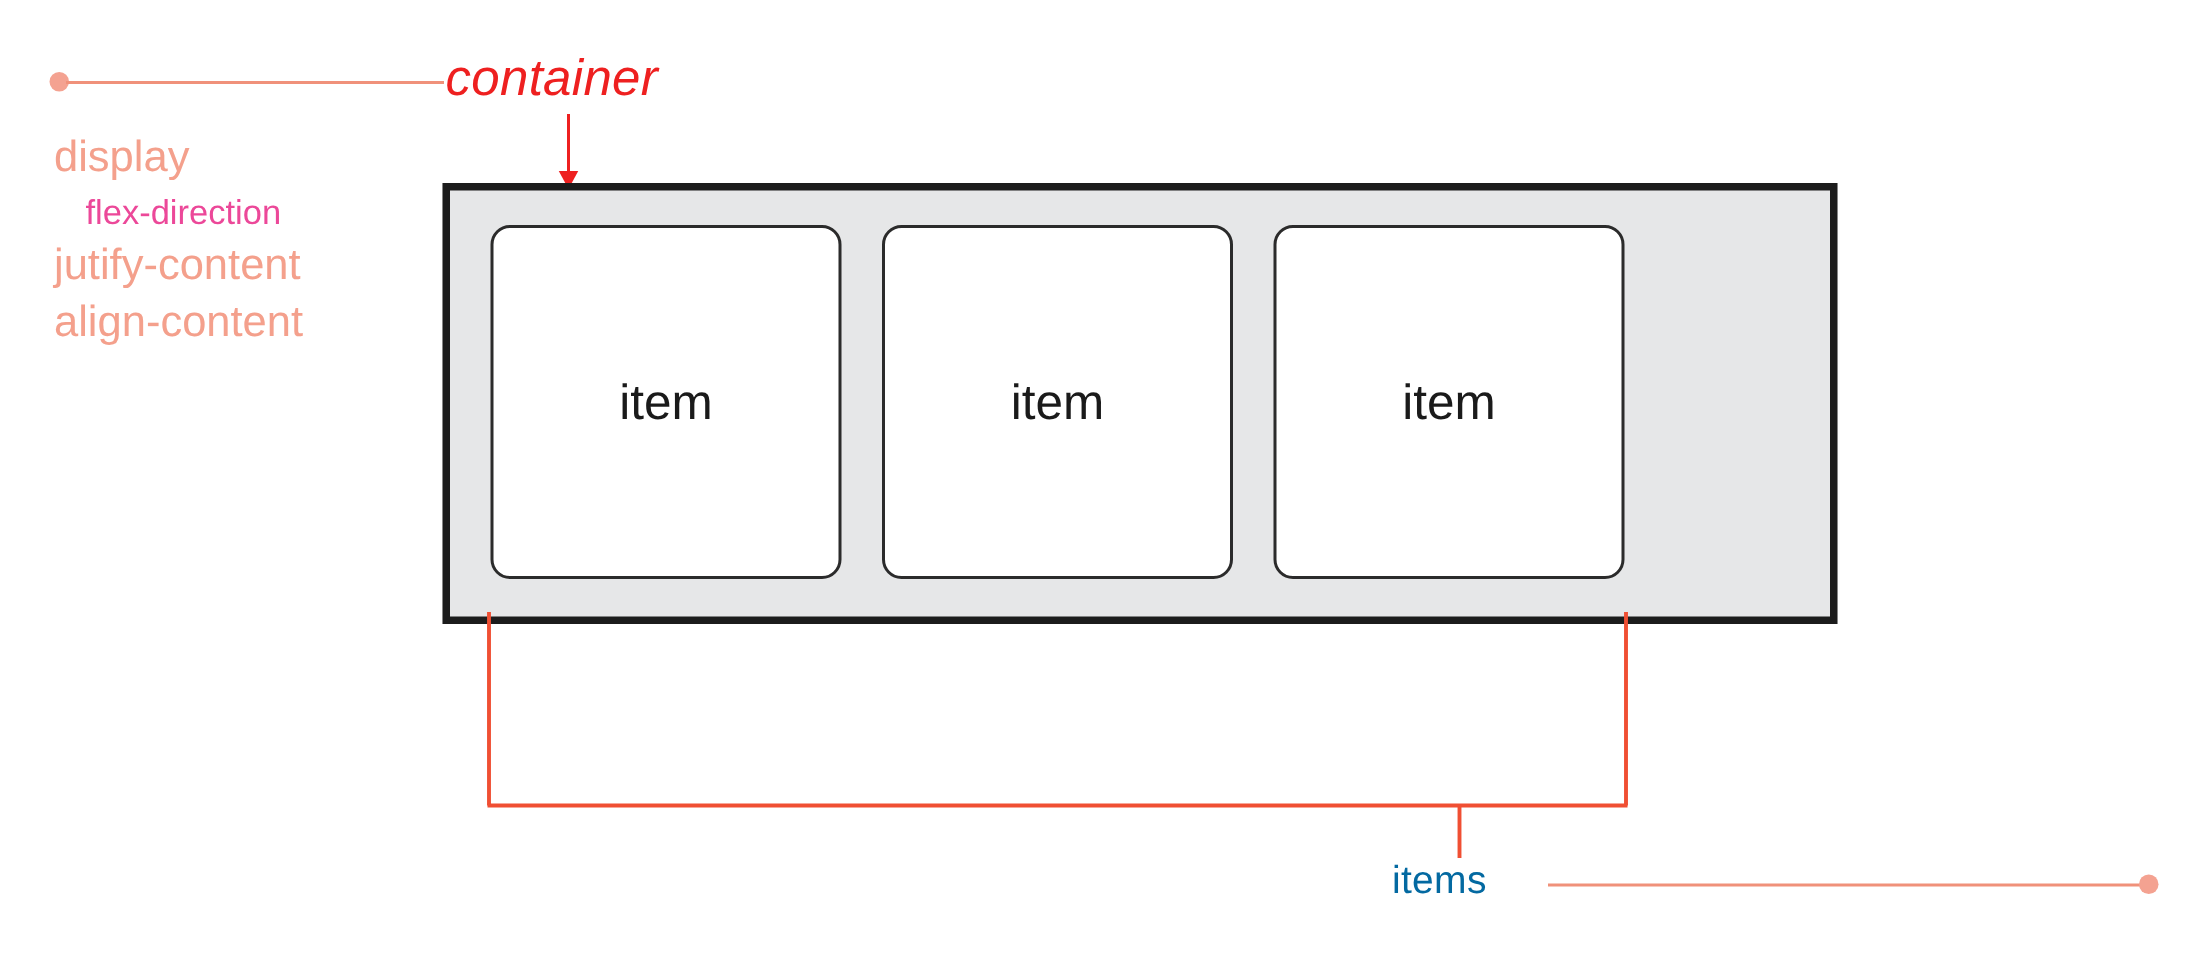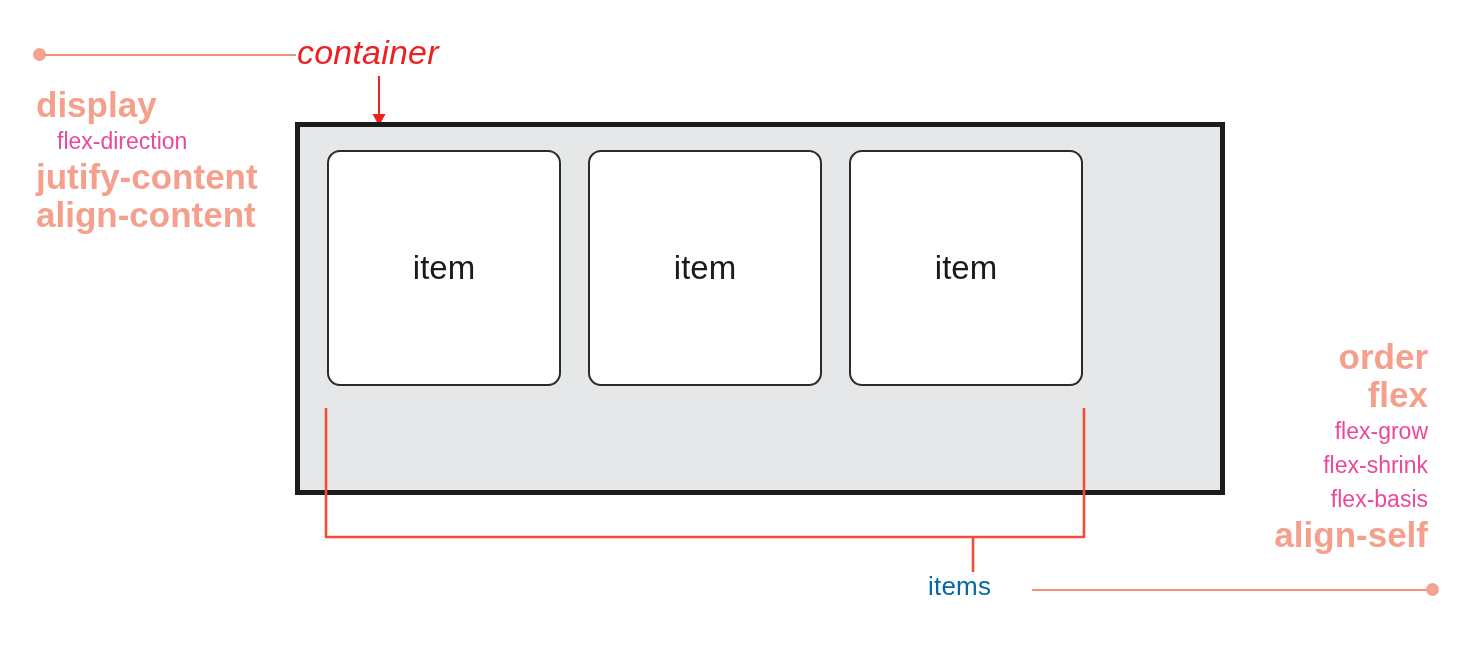--- a/index.html
+++ b/index.html
@@ -57,21 +57,21 @@
     width: 22px;
     height: 50px;
   }
 
   
   #flex-container {
     position: absolute;
     left: 295px;
     top: 122px;
     width: 930px;
-    height: 373px;
+    height: 294px;
     box-sizing: border-box;
     border: 5px solid #1c1c1c;
     background: #e6e7e8;
   }
   #items-row {
     position: absolute;
     left: 27px;
     top: 23px;
     display: flex;
     flex-direction: row;
@@ -124,25 +124,24 @@
     align-items: flex-start;
     text-align: left;
   }
   #right-props {
     right: 42px;
     top: 338px;
     align-items: flex-end;
     text-align: right;
   }
   .prop-main {
-    font-size: 35px;
+    font-size: 29px;
     line-height: 38px;
     color: #f4a08c;
     white-space: nowrap;
-    font-weight: bold;
   }
   .prop-sub {
     font-size: 23px;
     line-height: 34px;
     color: #ec4899;
     white-space: nowrap;
   }
   #left-props .prop-sub { padding-left: 21px; }
   #right-props .prop-sub { padding-right: 0px; }
 </style>
@@ -183,22 +182,14 @@
   <div class="conn-line" id="items-line"></div>
   <div class="conn-dot" id="items-dot"></div>
 
   <div class="prop-list" id="left-props">
     <div class="prop-main">display</div>
     <div class="prop-sub">flex-direction</div>
     <div class="prop-main">jutify-content</div>
     <div class="prop-main">align-content</div>
   </div>
 
-  <div class="prop-list" id="right-props">
-    <div class="prop-main">order</div>
-    <div class="prop-main">flex</div>
-    <div class="prop-sub">flex-grow</div>
-    <div class="prop-sub">flex-shrink</div>
-    <div class="prop-sub">flex-basis</div>
-    <div class="prop-main">align-self</div>
-  </div>
 
 </div>
 
 </body></html>

